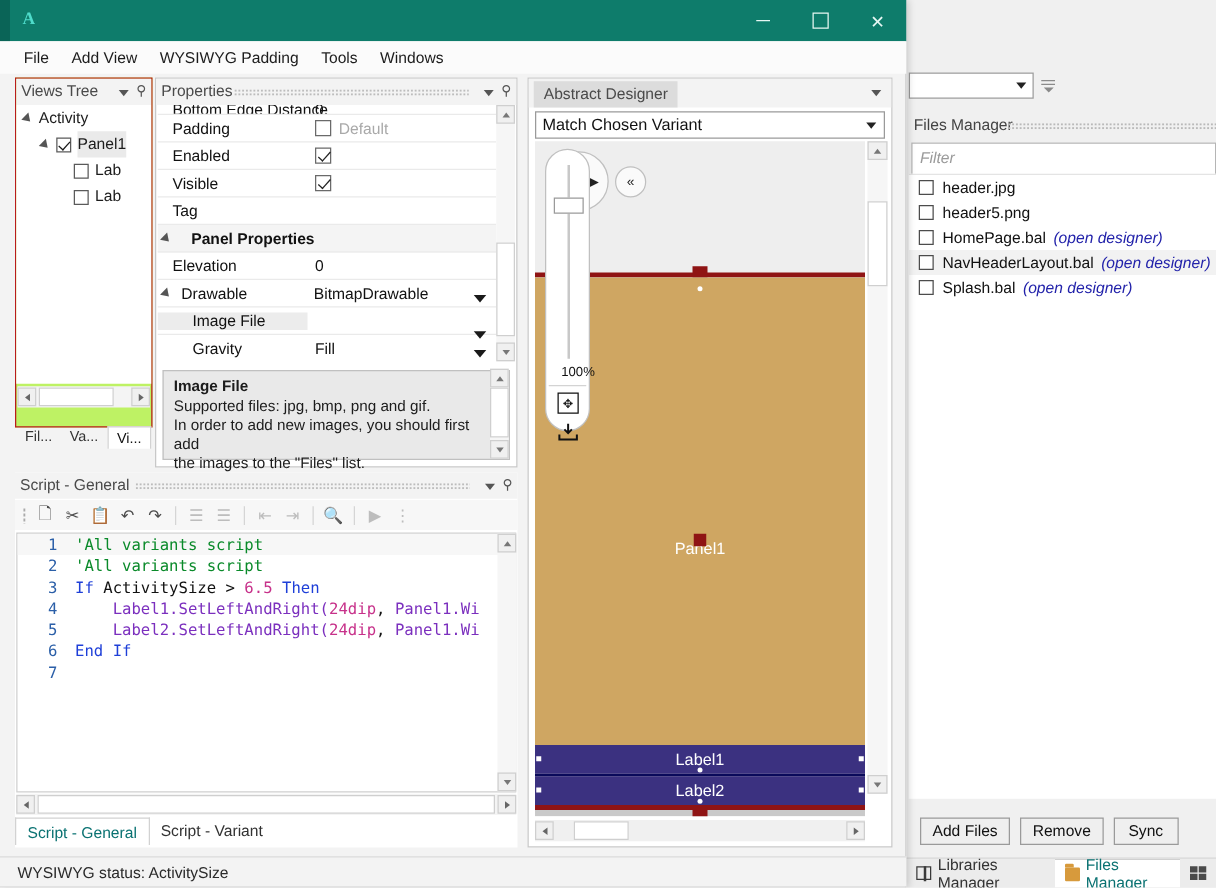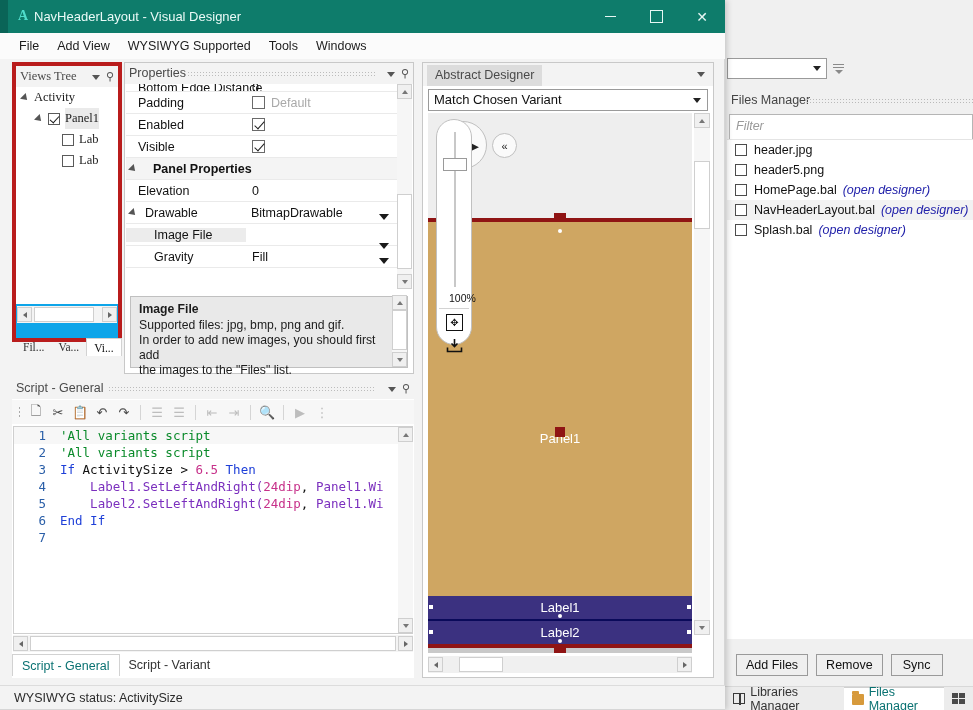--- a/index.html
+++ b/index.html
@@ -125,21 +125,21 @@
   .wb-max:after { content:""; width:11px; height:11px; border:1px solid #e7f7f4; }
   .menubar {
     position: absolute; left: 0; top: 33px; width: 725px; height: 26px;
     background: #fbfbfb; display: flex; align-items: center; padding-left: 10px;
   }
   .menu-item { padding: 0 9px; font-size: 12.5px; color: #1c1c1c; line-height: 26px; }
 
   
   .vt-pane {
     position: absolute; left: 12px; top: 62px; width: 110px; height: 280px;
-    background: #0ea5e9; border: 4px solid #b91c1c; font-family: Liberation Serif, serif;
+    background: #bef264; border: 1px solid #b91c1c;
   }
   .pane-cap {
     position: absolute; left: 0; top: 0; right: 0; height: 21px;
     background: #f3f3f3; font-size: 12.5px; color: #4a4a4a;
     line-height: 21px; padding-left: 4px;
   }
   .cap-dots {
     position: absolute; height: 6px; top: 8px;
     background-image: radial-gradient(#bcbcbc 1px, transparent 1px);
     background-size: 3px 3px;
@@ -381,32 +381,31 @@
           </span>
       </div>
     </div>
   </div>
 
   <div class="front-win">
 
     <div class="titlebar">
       <div class="title-accent"></div>
       <div class="title-a">A</div>
-      <div class="title-text">NavHeaderLayout - Visual Designer</div>
       <div class="win-btns">
         <div class="win-btn wb-min"></div>
         <div class="win-btn wb-max"></div>
         <div class="win-btn">✕</div>
       </div>
     </div>
 
     <div class="menubar" id="menubar">
         <div class="menu-item">File</div>
         <div class="menu-item">Add View</div>
-        <div class="menu-item">WYSIWYG Supported</div>
+        <div class="menu-item">WYSIWYG Padding</div>
         <div class="menu-item">Tools</div>
         <div class="menu-item">Windows</div>
       </div>
 
     <div class="vt-pane">
       <div class="pane-cap">
         <span>Views Tree</span>
         <span class="cap-caret" style="right:18px;"></span>
         <span class="cap-pin" style="right:4px;">⚲</span>
       </div>
@@ -463,20 +462,24 @@
             <div class="pname">Padding</div>
             <div class="pval"><span class="pcb"></span><span class="muted" style="margin-left: 6px;">Default</span></div>
           </div>
           <div class="prow">
             <div class="pname">Enabled</div>
             <div class="pval"><span class="pcb chk"></span></div>
           </div>
           <div class="prow">
             <div class="pname">Visible</div>
             <div class="pval"><span class="pcb chk"></span></div>
+          </div>
+          <div class="prow">
+            <div class="pname">Tag</div>
+            <div class="pval"><span></span></div>
           </div>
           <div class="prow pgroup">
             <span class="tri-open" style="margin-right: 5px; display: inline-block; vertical-align: 1px; margin-left: 4px;"></span>
             <div class="pname" style="padding-left: 12px;">Panel Properties</div>
             <div class="pval"><span></span></div>
           </div>
           <div class="prow">
             <div class="pname">Elevation</div>
             <div class="pval"><span>0</span></div>
           </div>

